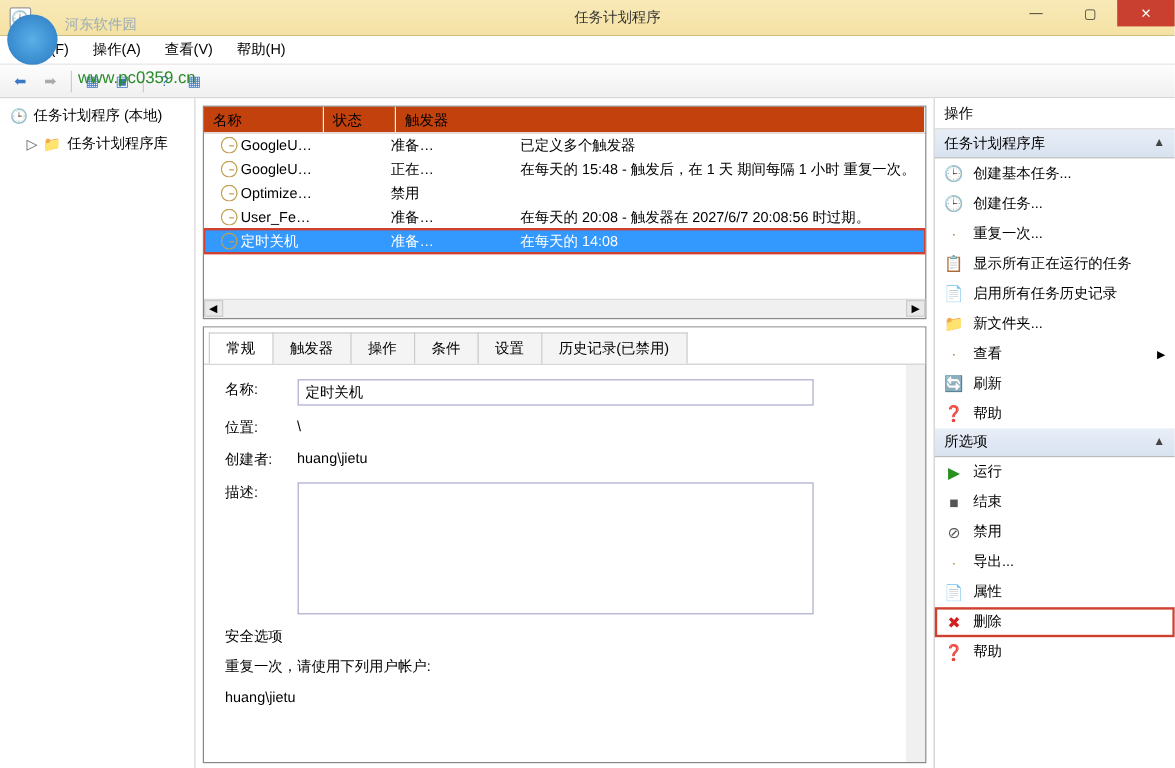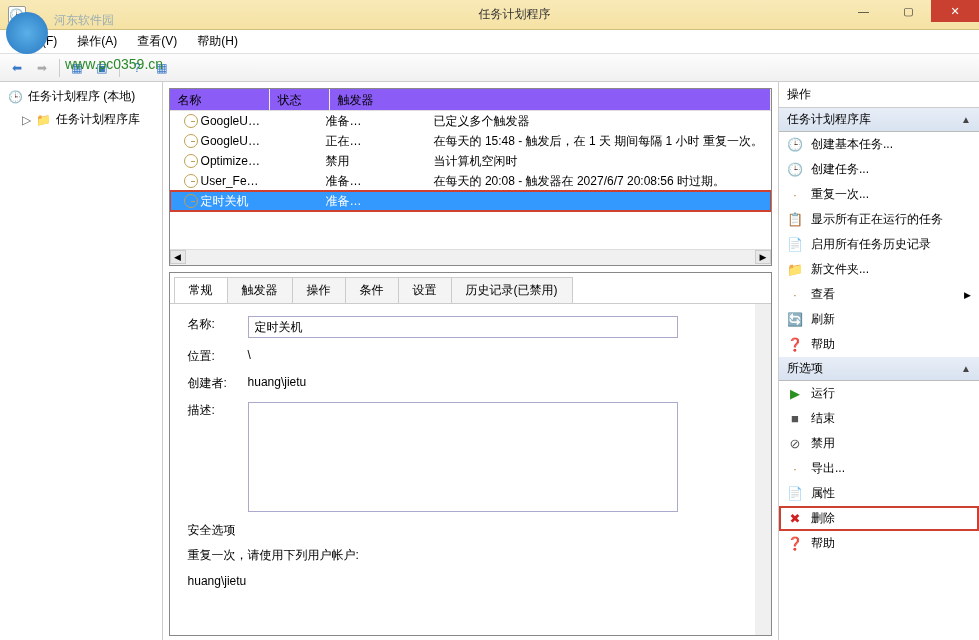--- a/index.html
+++ b/index.html
@@ -141,21 +141,21 @@
     }
     .task-list-container {
       border: 1px solid #888;
       margin: 6px;
       height: 178px;
       display: flex;
       flex-direction: column;
     }
     .task-header {
       display: flex;
-      background: #8b5cf6;
+      background: #c2410c;
       border-bottom: 1px solid #ddd;
       height: 22px;
     }
     .task-header-cell {
       padding: 3px 8px;
       border-right: 1px solid #eee;
     }
     .col-name { width: 100px; }
     .col-status { width: 60px; }
     .col-trigger { flex: 1; }
@@ -423,30 +423,30 @@
             <span class="task-cell col-trigger">已定义多个触发器</span>
           </div>
           <div class="task-row">
             <span class="task-cell col-name"><span class="task-clock"></span>GoogleUp...</span>
             <span class="task-cell col-status">正在运行</span>
             <span class="task-cell col-trigger">在每天的 15:48 - 触发后，在 1 天 期间每隔 1 小时 重复一次。</span>
           </div>
           <div class="task-row">
             <span class="task-cell col-name"><span class="task-clock"></span>Optimize St...</span>
             <span class="task-cell col-status">禁用</span>
-            <span class="task-cell col-trigger">当计算机空闲时</span>
           </div>
           <div class="task-row">
             <span class="task-cell col-name"><span class="task-clock"></span>User_Feed_...</span>
             <span class="task-cell col-status">准备就绪</span>
             <span class="task-cell col-trigger">在每天的 20:08 - 触发器在 2027/6/7 20:08:56 时过期。</span>
           </div>
           <div class="task-row selected">
             <span class="task-cell col-name"><span class="task-clock"></span>定时关机</span>
             <span class="task-cell col-status">准备就绪</span>
+            <span class="task-cell col-trigger">在每天的 14:08</span>
           </div>
         </div>
       <div class="hscroll">
         <div class="hscroll-btn" style="left:0">◀</div>
         <div class="hscroll-btn" style="right:0">▶</div>
       </div>
     </div>
 
     <div class="detail-container">
       <div class="tabs">

